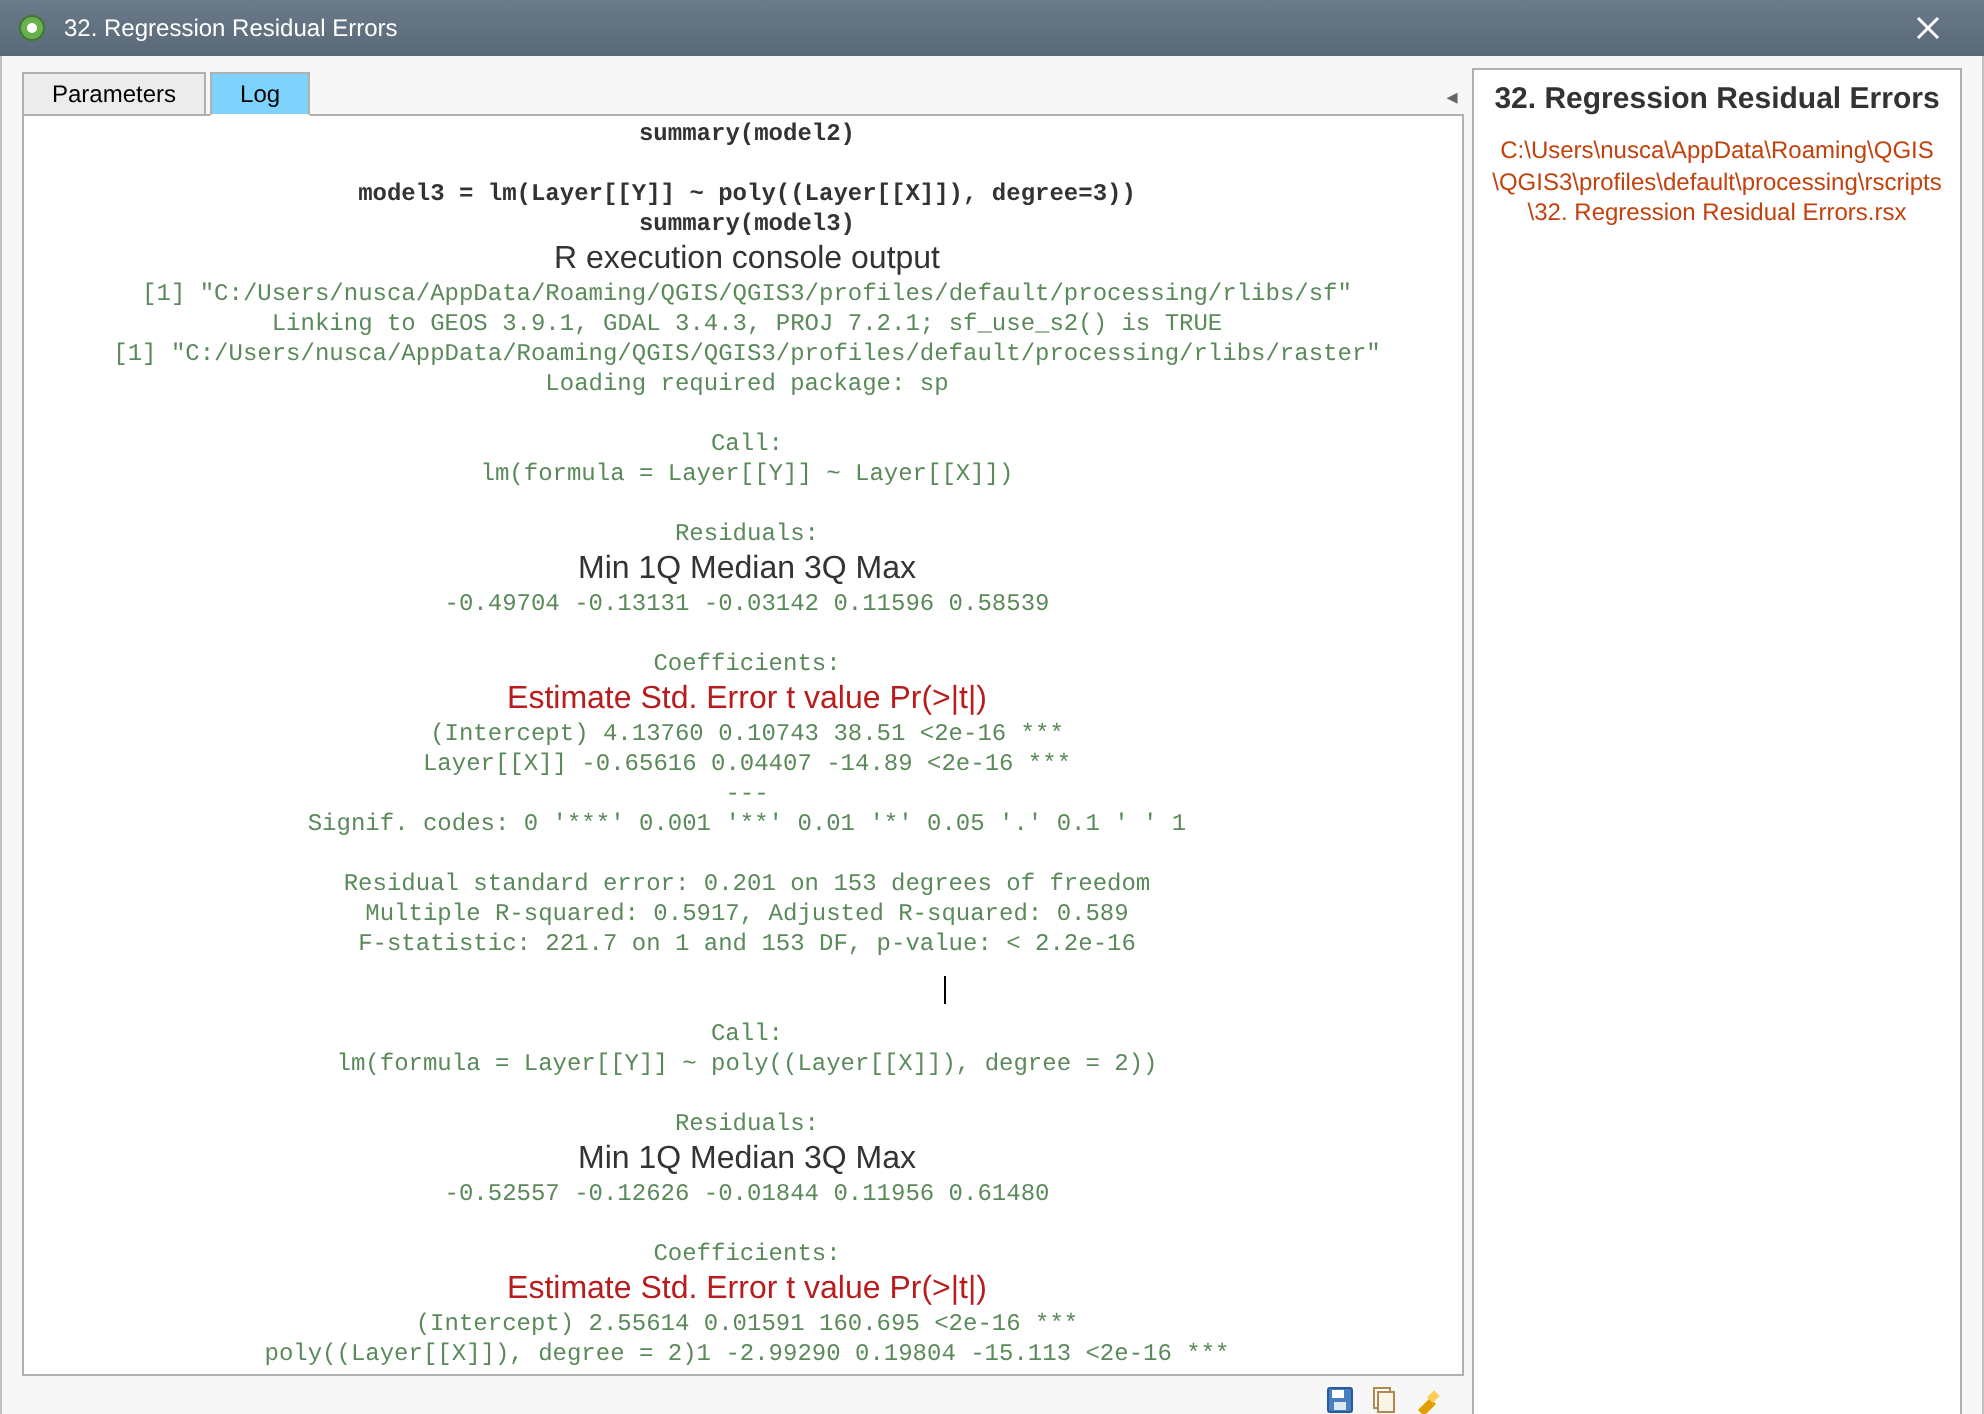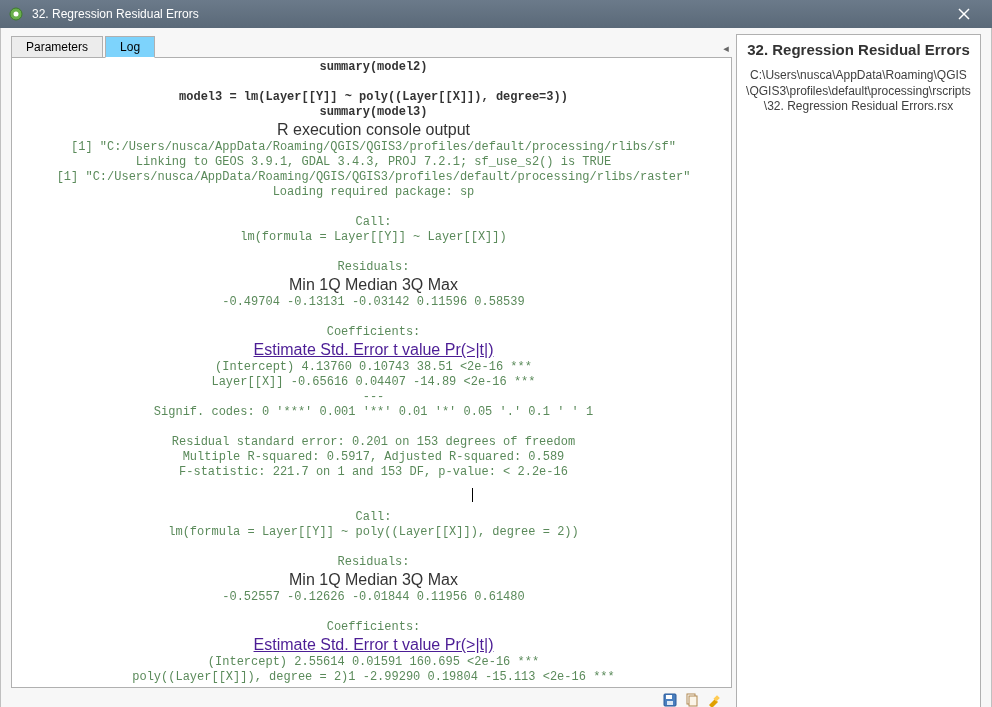--- a/index.html
+++ b/index.html
@@ -90,21 +90,21 @@
   padding: 2px 0 2px 4px;
   overflow-y: auto;
   font-family: "Courier New", monospace;
   font-size: 12px;
   line-height: 1.25;
   color: #333;
   white-space: pre;
   position: relative;
 }
 .log-pane .sans { font-family: "Segoe UI", Tahoma, sans-serif; font-size: 16px; }
-.log-pane .red { color: #4c1d95; text-decoration: underline; }
+.log-pane .red { color: #b91c1c; }
 .log-pane .green { color: #5a8a5a; }
 .log-pane .bold { font-weight: bold; }
 .toolbar-row {
   height: 22px;
   display: flex;
   justify-content: flex-end;
   align-items: center;
   gap: 6px;
   padding: 2px 10px 0 0;
 }
@@ -122,21 +122,21 @@
   overflow: hidden;
 }
 .side-panel h2 {
   font-size: 15px;
   font-weight: bold;
   color: #333;
   margin-bottom: 10px;
 }
 .side-panel .path {
   font-size: 12px;
-  color: #404040;
+  color: #c2410c;
   word-break: break-all;
   line-height: 1.3;
 }
 .bottom-area {
   padding: 6px 10px 10px 10px;
 }
 .progress-row {
   display: flex;
   gap: 8px;
   align-items: center;

